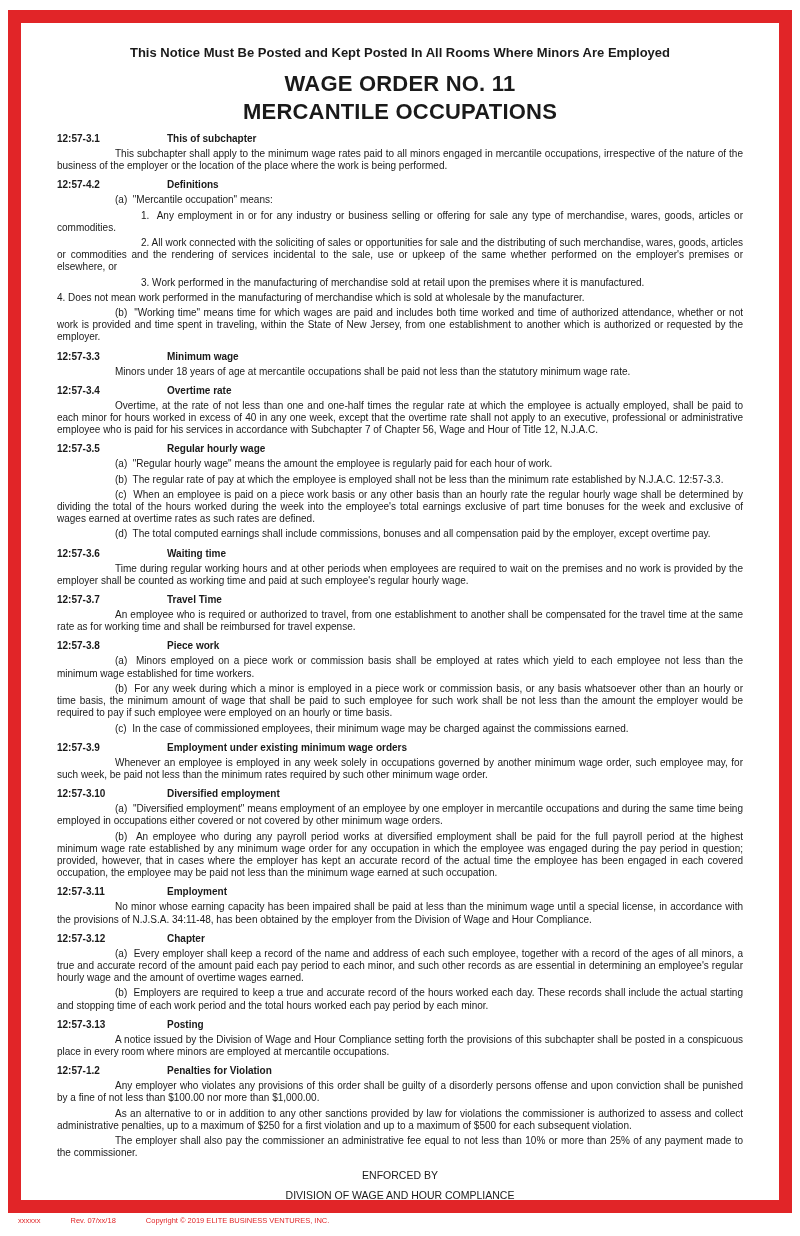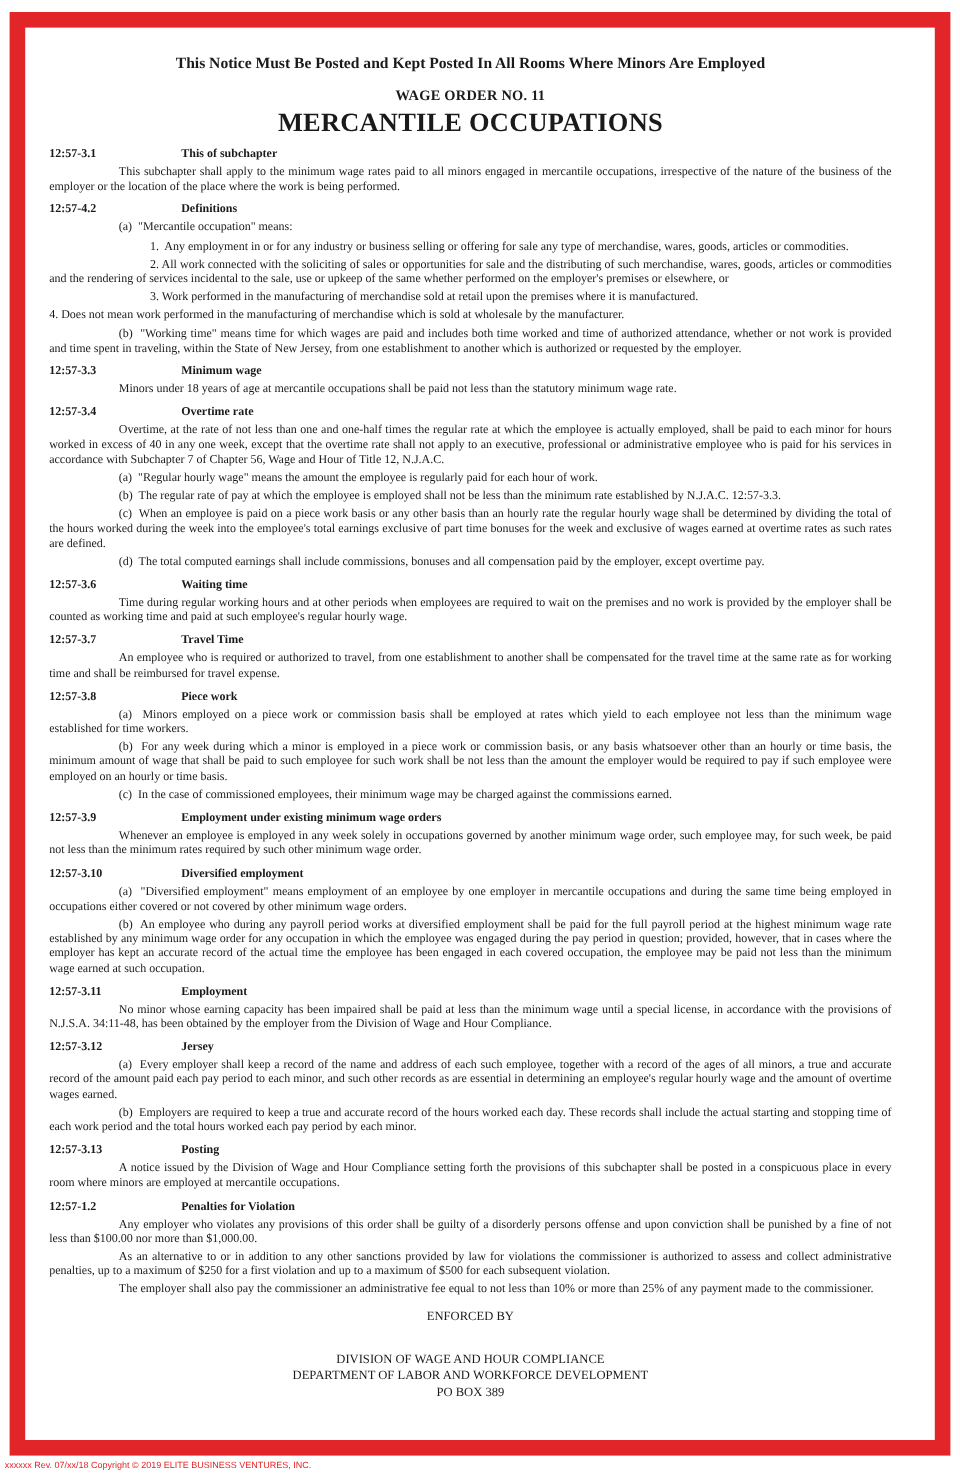--- a/index.html
+++ b/index.html
@@ -6,36 +6,36 @@
   html,body{ margin:0; padding:0; background:#ffffff; }
   .page{
     position:relative; width:800px; height:1236px; background:#fff;
     font-family:"Liberation Sans", sans-serif; color:var(--ink);
   }
   .frame{
     position:absolute; left:8px; top:10px; right:8px; height:1203px;
     box-sizing:border-box; border:13px solid var(--red); background:#fff;
     overflow:hidden;
   }
-  .content{ padding:10px 36px 0 20px;font-family:Liberation Serif, serif; }
+  .content{ padding:10px 36px 0 36px; }
   .notice{ text-align:center; font-weight:bold; font-size:13px; margin-top:12px; }
-  .title1{ text-align:center; font-weight:bold; font-size:12px; margin-top:11px; letter-spacing:.2px; }
+  .title1{ text-align:center; font-weight:bold; font-size:22px; margin-top:11px; letter-spacing:.2px; }
   .title2{ text-align:center; font-weight:bold; font-size:22px; margin-top:2px; letter-spacing:.2px; }
   .sections{ margin-top:8px; }
   .sec-head{ display:flex; font-weight:bold; font-size:10px; line-height:12px; margin:7px 0 3px;gap:48px; }
   .sec-id{ flex:none; width:62px; }
   .para{ font-size:10px; line-height:12.2px; margin:3px 0; text-align:justify; }
   .para.p{ text-indent:58px; }
   .para.sub{ text-indent:84px; }
   .para.flush{ text-indent:0; }
   .enforced{ text-align:center; font-size:10.5px; margin-top:10px; }
-  .enforced-label{ margin-bottom:24px; }
+  .enforced-label{ margin-bottom:8px; }
   .enforced-line{ line-height:13.5px; }
   .footer-line{
-    position:absolute; left:4px; top:1216px; display:flex; gap:2px;
+    position:absolute; left:18px; top:1216px; display:flex; gap:30px;
     color:var(--red); font-size:7.5px; white-space:nowrap;
   }
 </style>
 </head>
 <body>
 
 <div class="page">
   <div class="frame">
     <div class="content">
 
@@ -71,20 +71,24 @@
             <p class="para p">Minors under 18 years of age at mercantile occupations shall be paid not less than the statutory minimum wage rate.</p>
           </div>
           <div>
             <div class="sec-head">
               <span class="sec-id">12:57-3.4</span>
               <span>Overtime rate</span>
             </div>
             <p class="para p">Overtime, at the rate of not less than one and one-half times the regular rate at which the employee is actually employed, shall be paid to each minor for hours worked in excess of 40 in any one week, except that the overtime rate shall not apply to an executive, professional or administrative employee who is paid for his services in accordance with Subchapter 7 of Chapter 56, Wage and Hour of Title 12, N.J.A.C.</p>
           </div>
           <div>
+            <div class="sec-head">
+              <span class="sec-id">12:57-3.5</span>
+              <span>Regular hourly wage</span>
+            </div>
             <p class="para p">(a)&nbsp; "Regular hourly wage" means the amount the employee is regularly paid for each hour of work.</p>
             <p class="para p">(b)&nbsp; The regular rate of pay at which the employee is employed shall not be less than the minimum rate established by N.J.A.C. 12:57-3.3.</p>
             <p class="para p">(c)&nbsp; When an employee is paid on a piece work basis or any other basis than an hourly rate the regular hourly wage shall be determined by dividing the total of the hours worked during the week into the employee's total earnings exclusive of part time bonuses for the week and exclusive of wages earned at overtime rates as such rates are defined.</p>
             <p class="para p">(d)&nbsp; The total computed earnings shall include commissions, bonuses and all compensation paid by the employer, except overtime pay.</p>
           </div>
           <div>
             <div class="sec-head">
               <span class="sec-id">12:57-3.6</span>
               <span>Waiting time</span>
             </div>
@@ -124,21 +128,21 @@
           <div>
             <div class="sec-head">
               <span class="sec-id">12:57-3.11</span>
               <span>Employment</span>
             </div>
             <p class="para p">No minor whose earning capacity has been impaired shall be paid at less than the minimum wage until a special license, in accordance with the provisions of N.J.S.A. 34:11-48, has been obtained by the employer from the Division of Wage and Hour Compliance.</p>
           </div>
           <div>
             <div class="sec-head">
               <span class="sec-id">12:57-3.12</span>
-              <span>Jersey</span>
+              <span>Chapter</span>
             </div>
             <p class="para p">(a)&nbsp; Every employer shall keep a record of the name and address of each such employee, together with a record of the ages of all minors, a true and accurate record of the amount paid each pay period to each minor, and such other records as are essential in determining an employee's regular hourly wage and the amount of overtime wages earned.</p>
             <p class="para p">(b)&nbsp; Employers are required to keep a true and accurate record of the hours worked each day. These records shall include the actual starting and stopping time of each work period and the total hours worked each pay period by each minor.</p>
           </div>
           <div>
             <div class="sec-head">
               <span class="sec-id">12:57-3.13</span>
               <span>Posting</span>
             </div>
             <p class="para p">A notice issued by the Division of Wage and Hour Compliance setting forth the provisions of this subchapter shall be posted in a conspicuous place in every room where minors are employed at mercantile occupations.</p>

